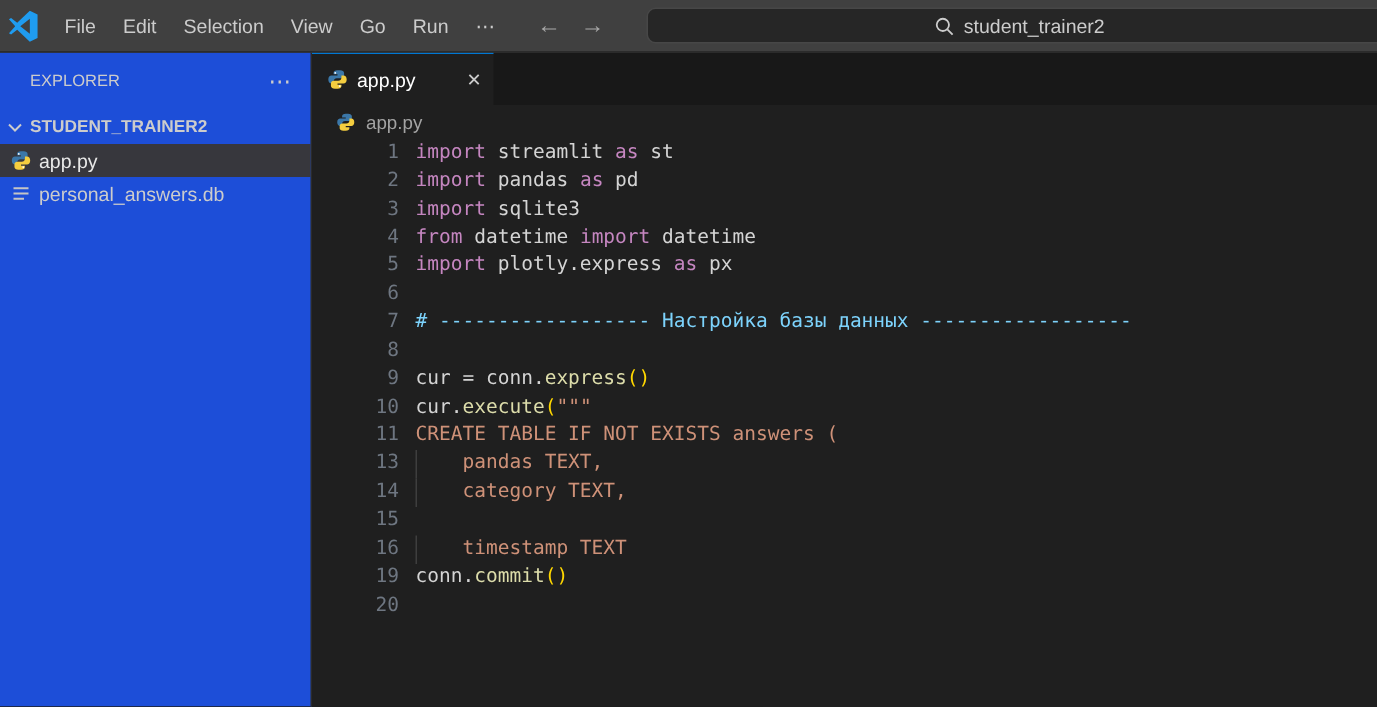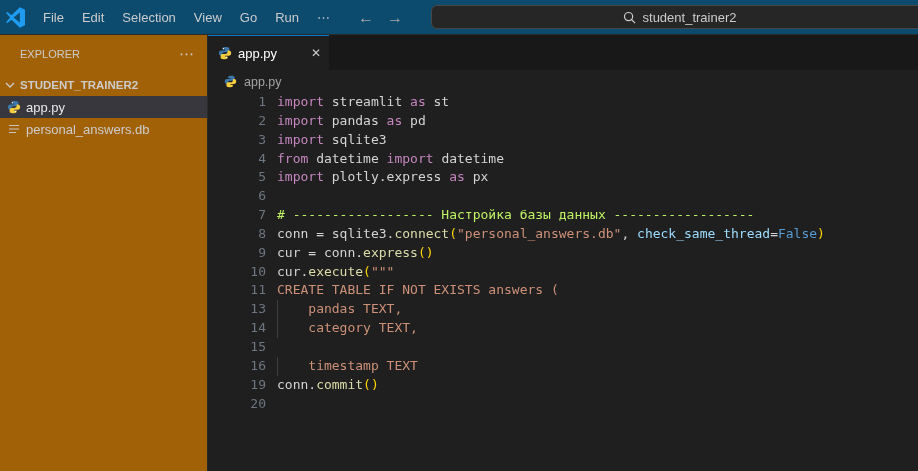--- a/index.html
+++ b/index.html
@@ -1,39 +1,39 @@
 <!DOCTYPE html>
 <html><head>
 <meta charset="utf-8">
 <style>
   * { margin:0; padding:0; box-sizing:border-box; }
   html,body { width:918px; height:471px; overflow:hidden; background:#1F1F1F;
     font-family:"Liberation Sans", sans-serif; -webkit-font-smoothing:antialiased; }
 
   
-  .titlebar { height:35px; background:#0c4a6e; border-bottom:1px solid #2B2B2B;
+  .titlebar { height:35px; background:#404040; border-bottom:1px solid #2B2B2B;
     display:flex; align-items:center; position:relative; }
   .vscode-logo { width:21px; height:21px; margin-left:5px; flex:none; }
   .menus { display:flex; align-items:center; margin-left:8px; }
   .menu-item { color:#CCCCCC; font-size:13px; padding:0 9px; height:35px;
     display:flex; align-items:center; cursor:default; }
   .nav-arrows { position:absolute; left:358px; top:0; height:35px;
     display:flex; align-items:center; gap:13px; }
   .nav-arrow { color:#A6A6A6; font-size:16px; line-height:1; }
   .search-box { position:absolute; left:431px; top:5px; width:497px; height:24px;
     background:#262626; border:1px solid #474747; border-radius:6px;
     display:flex; align-items:center; justify-content:center; gap:7px;
     color:#CCCCCC; font-size:13px; }
   .search-box svg { flex:none; }
 
   
   .main { display:flex; height:436px; }
 
   
-  .sidebar { width:208px; flex:none; background:#a16207; border-right:1px solid #2B2B2B; }
+  .sidebar { width:208px; flex:none; background:#1d4ed8; border-right:1px solid #2B2B2B; }
   .explorer-header { height:27px; padding:10px 12px 0 20px; display:flex; align-items:center;
     color:#CCCCCC; font-size:11px; }
   .explorer-more { margin-left:auto; color:#CCCCCC; font-size:15px; letter-spacing:1px; }
   .section-header { margin-top:12px; height:22px; display:flex; align-items:center;
     padding-left:2px; gap:2px; color:#CCCCCC; font-size:11.5px; font-weight:bold; }
   .file-row { height:22px; display:flex; align-items:center; padding-left:7px; gap:5px;
     color:#CCCCCC; font-size:13px; }
   .file-row.selected { background:#37373D; color:#E8E8E8; }
   .file-icon { width:14px; height:14px; flex:none; display:flex; align-items:center; }
 
@@ -54,21 +54,21 @@
   .has-guide .code::before { content:""; position:absolute; left:11px; top:0; bottom:0;
     border-left:1px solid #3E3E3E; }
 
   
   .tk-kw { color:#C586C0; }
   .tk-pl { color:#D4D4D4; }
   .tk-fn { color:#DCDCAA; }
   .tk-st { color:#CE9178; }
   .tk-pm { color:#9CDCFE; }
   .tk-ct { color:#569CD6; }
-  .tk-cm { color:#bef264; }
+  .tk-cm { color:#7dd3fc; }
   .tk-br { color:#FFD700; }
 </style>
 </head>
 <body>
 
 <div class="titlebar">
   <svg class="vscode-logo" viewBox="0 0 100 100">
     <path fill="#1F9CF0" fill-rule="evenodd" d="M95.4 12.6 L70.8 0.8 L30.8 39 L11.3 24.2 L4.6 27.6 L24.5 50 L4.6 72.4 L11.3 75.8 L30.8 61 L70.8 99.2 L95.4 87.4 Z M70.9 26.1 L70.9 73.9 L40.6 50 Z"></path>
   </svg>
   <div class="menus">
@@ -153,21 +153,21 @@
     </div>
     <div class="code-area">
       <div>
           <div class="line"><div class="gutter">1</div><div class="code"><span class="tk-kw">import</span><span class="tk-pl"> streamlit </span><span class="tk-kw">as</span><span class="tk-pl"> st</span></div></div>
           <div class="line"><div class="gutter">2</div><div class="code"><span class="tk-kw">import</span><span class="tk-pl"> pandas </span><span class="tk-kw">as</span><span class="tk-pl"> pd</span></div></div>
           <div class="line"><div class="gutter">3</div><div class="code"><span class="tk-kw">import</span><span class="tk-pl"> sqlite3</span></div></div>
           <div class="line"><div class="gutter">4</div><div class="code"><span class="tk-kw">from</span><span class="tk-pl"> datetime </span><span class="tk-kw">import</span><span class="tk-pl"> datetime</span></div></div>
           <div class="line"><div class="gutter">5</div><div class="code"><span class="tk-kw">import</span><span class="tk-pl"> plotly.express </span><span class="tk-kw">as</span><span class="tk-pl"> px</span></div></div>
           <div class="line"><div class="gutter">6</div><div class="code"></div></div>
           <div class="line"><div class="gutter">7</div><div class="code"><span class="tk-cm"># ------------------ Настройка базы данных ------------------</span></div></div>
-          <div class="line"><div class="gutter">8</div><div class="code"><span class="tk-pl">conn = sqlite3.</span><span class="tk-fn">connect</span><span class="tk-br">(</span><span class="tk-st">"personal_answers.db"</span><span class="tk-pl">, </span><span class="tk-pm">check_same_thread</span><span class="tk-pl">=</span><span class="tk-ct">False</span><span class="tk-br">)</span></div></div>
+          <div class="line"><div class="gutter">8</div></div>
           <div class="line"><div class="gutter">9</div><div class="code"><span class="tk-pl">cur = conn.</span><span class="tk-fn">express</span><span class="tk-br">()</span></div></div>
           <div class="line"><div class="gutter">10</div><div class="code"><span class="tk-pl">cur.</span><span class="tk-fn">execute</span><span class="tk-br">(</span><span class="tk-st">"""</span></div></div>
           <div class="line"><div class="gutter">11</div><div class="code"><span class="tk-st">CREATE TABLE IF NOT EXISTS answers (</span></div></div>
           <div class="line has-guide"><div class="gutter">13</div><div class="code"><span class="tk-st">    pandas TEXT,</span></div></div>
           <div class="line has-guide"><div class="gutter">14</div><div class="code"><span class="tk-st">    category TEXT,</span></div></div>
           <div class="line has-guide"><div class="gutter">15</div></div>
           <div class="line has-guide"><div class="gutter">16</div><div class="code"><span class="tk-st">    timestamp TEXT</span></div></div>
           <div class="line"><div class="gutter">19</div><div class="code"><span class="tk-pl">conn.</span><span class="tk-fn">commit</span><span class="tk-br">()</span></div></div>
           <div class="line"><div class="gutter">20</div><div class="code"></div></div>
         </div>

